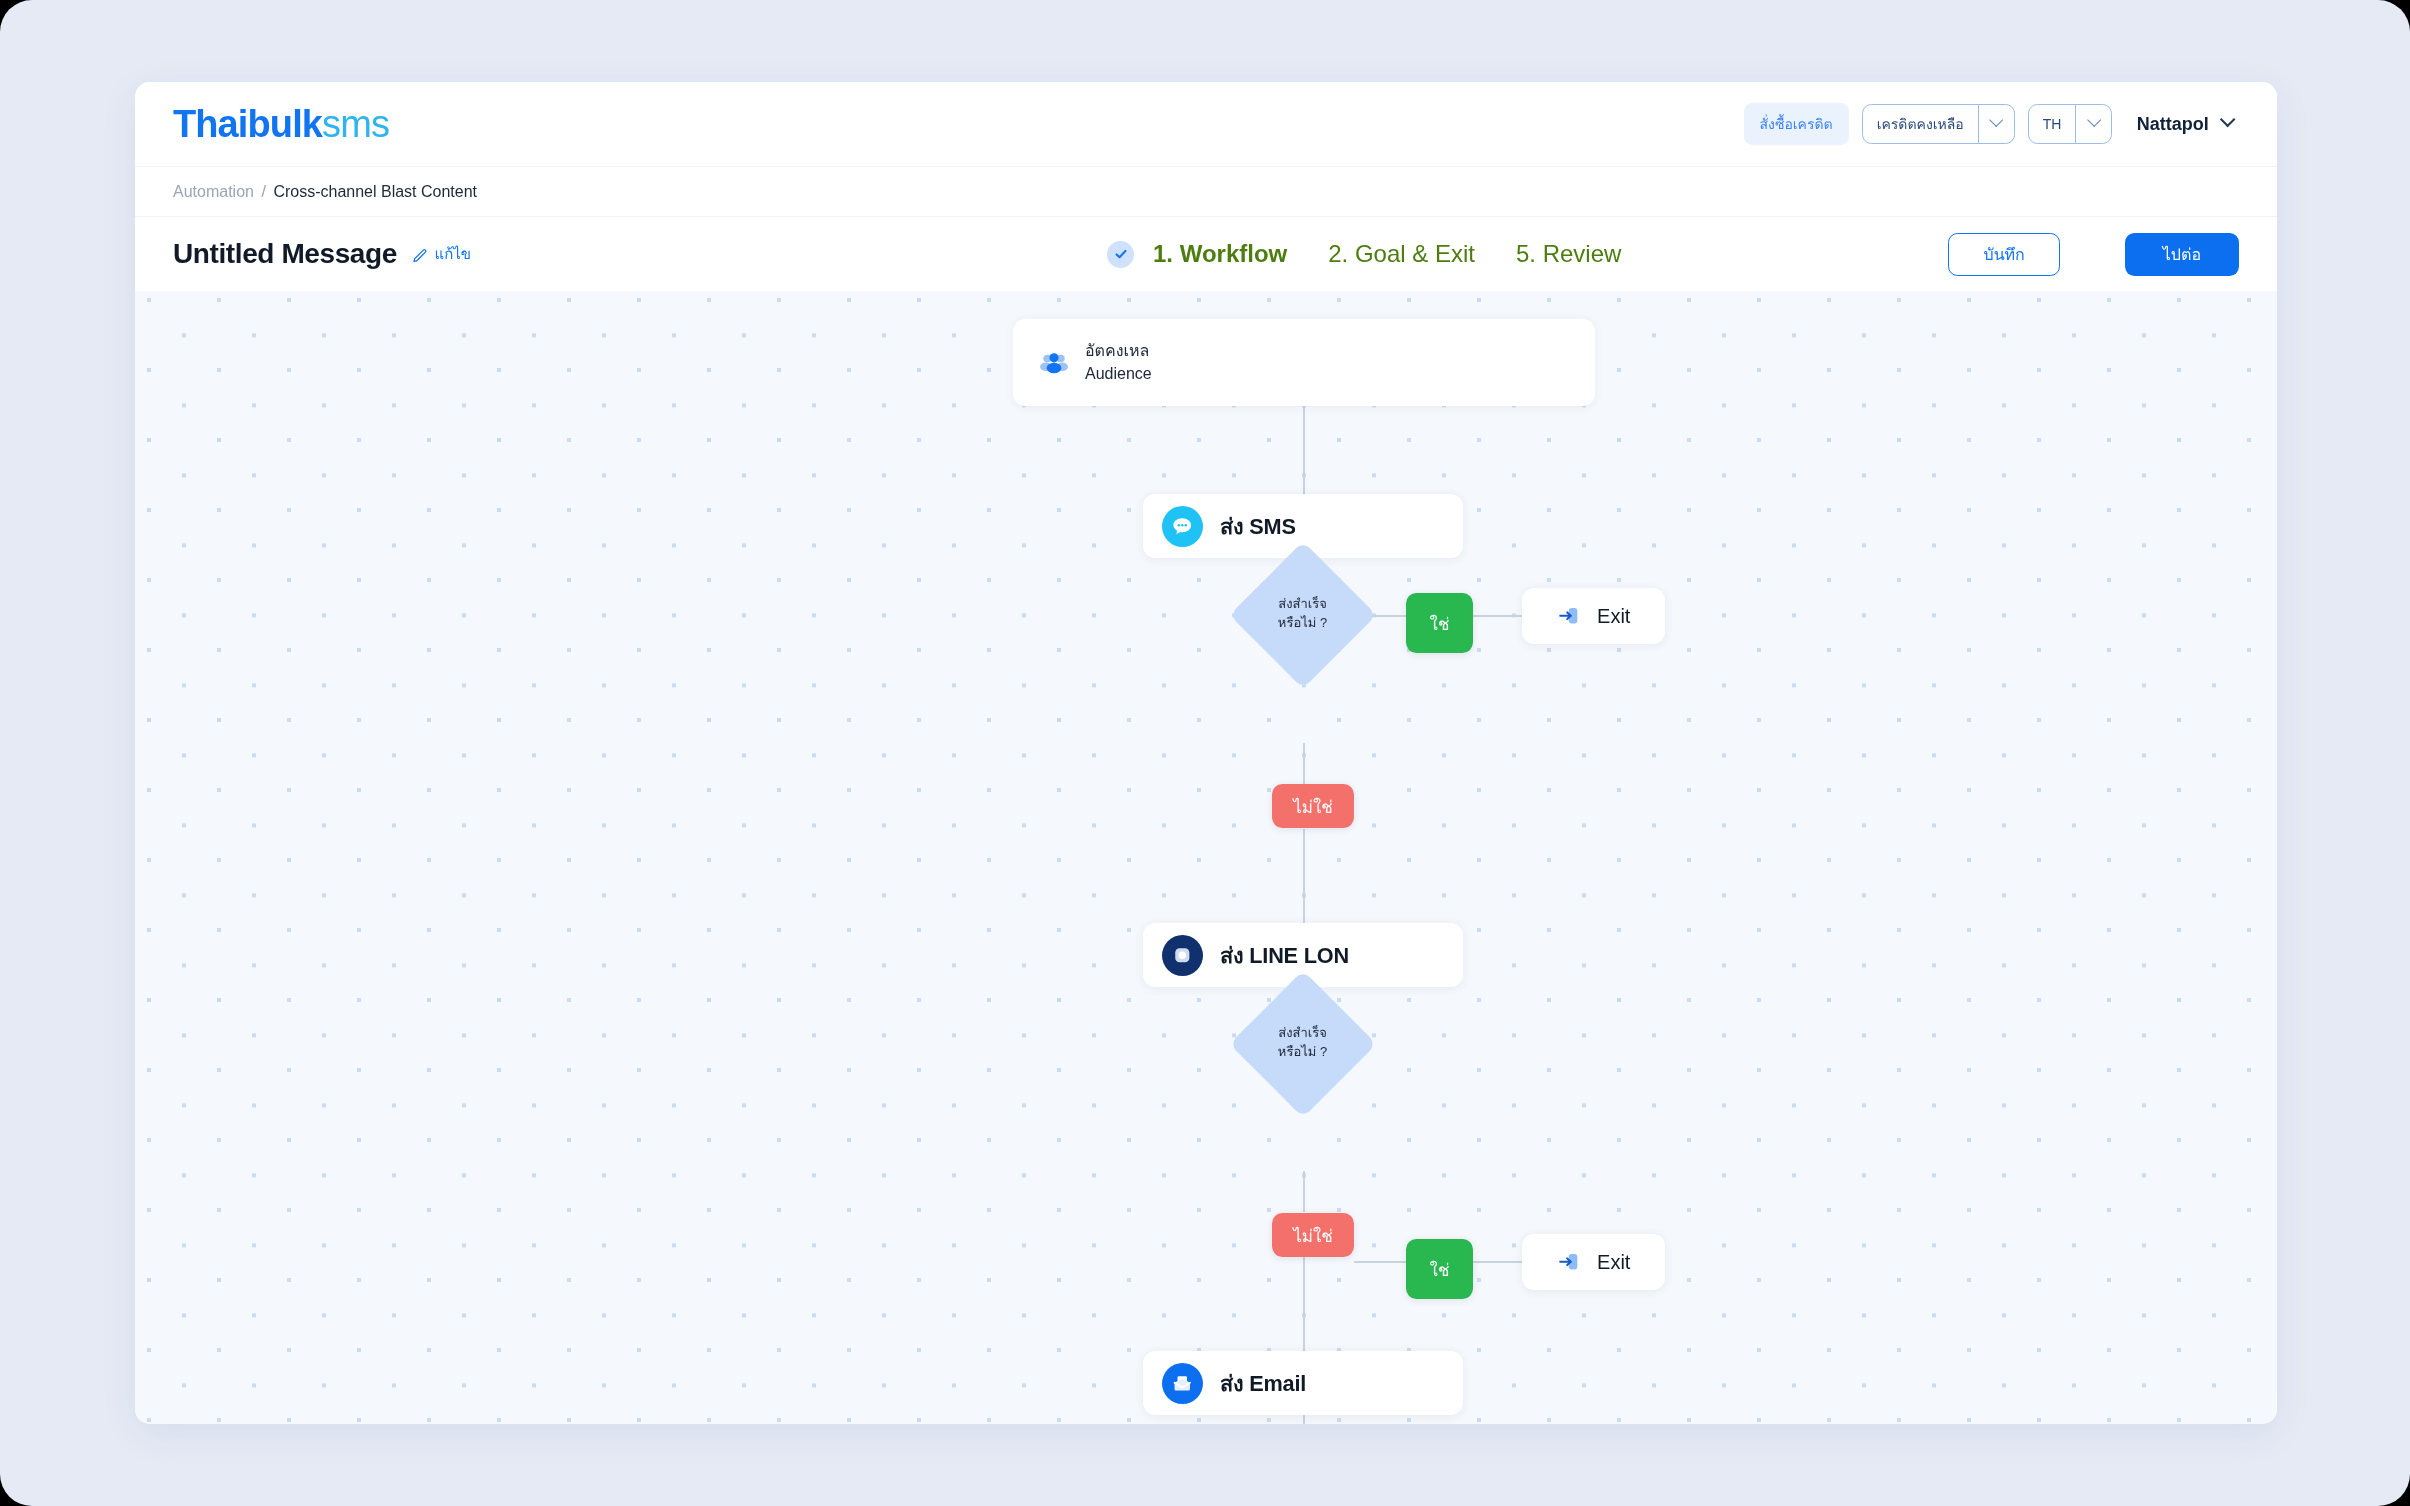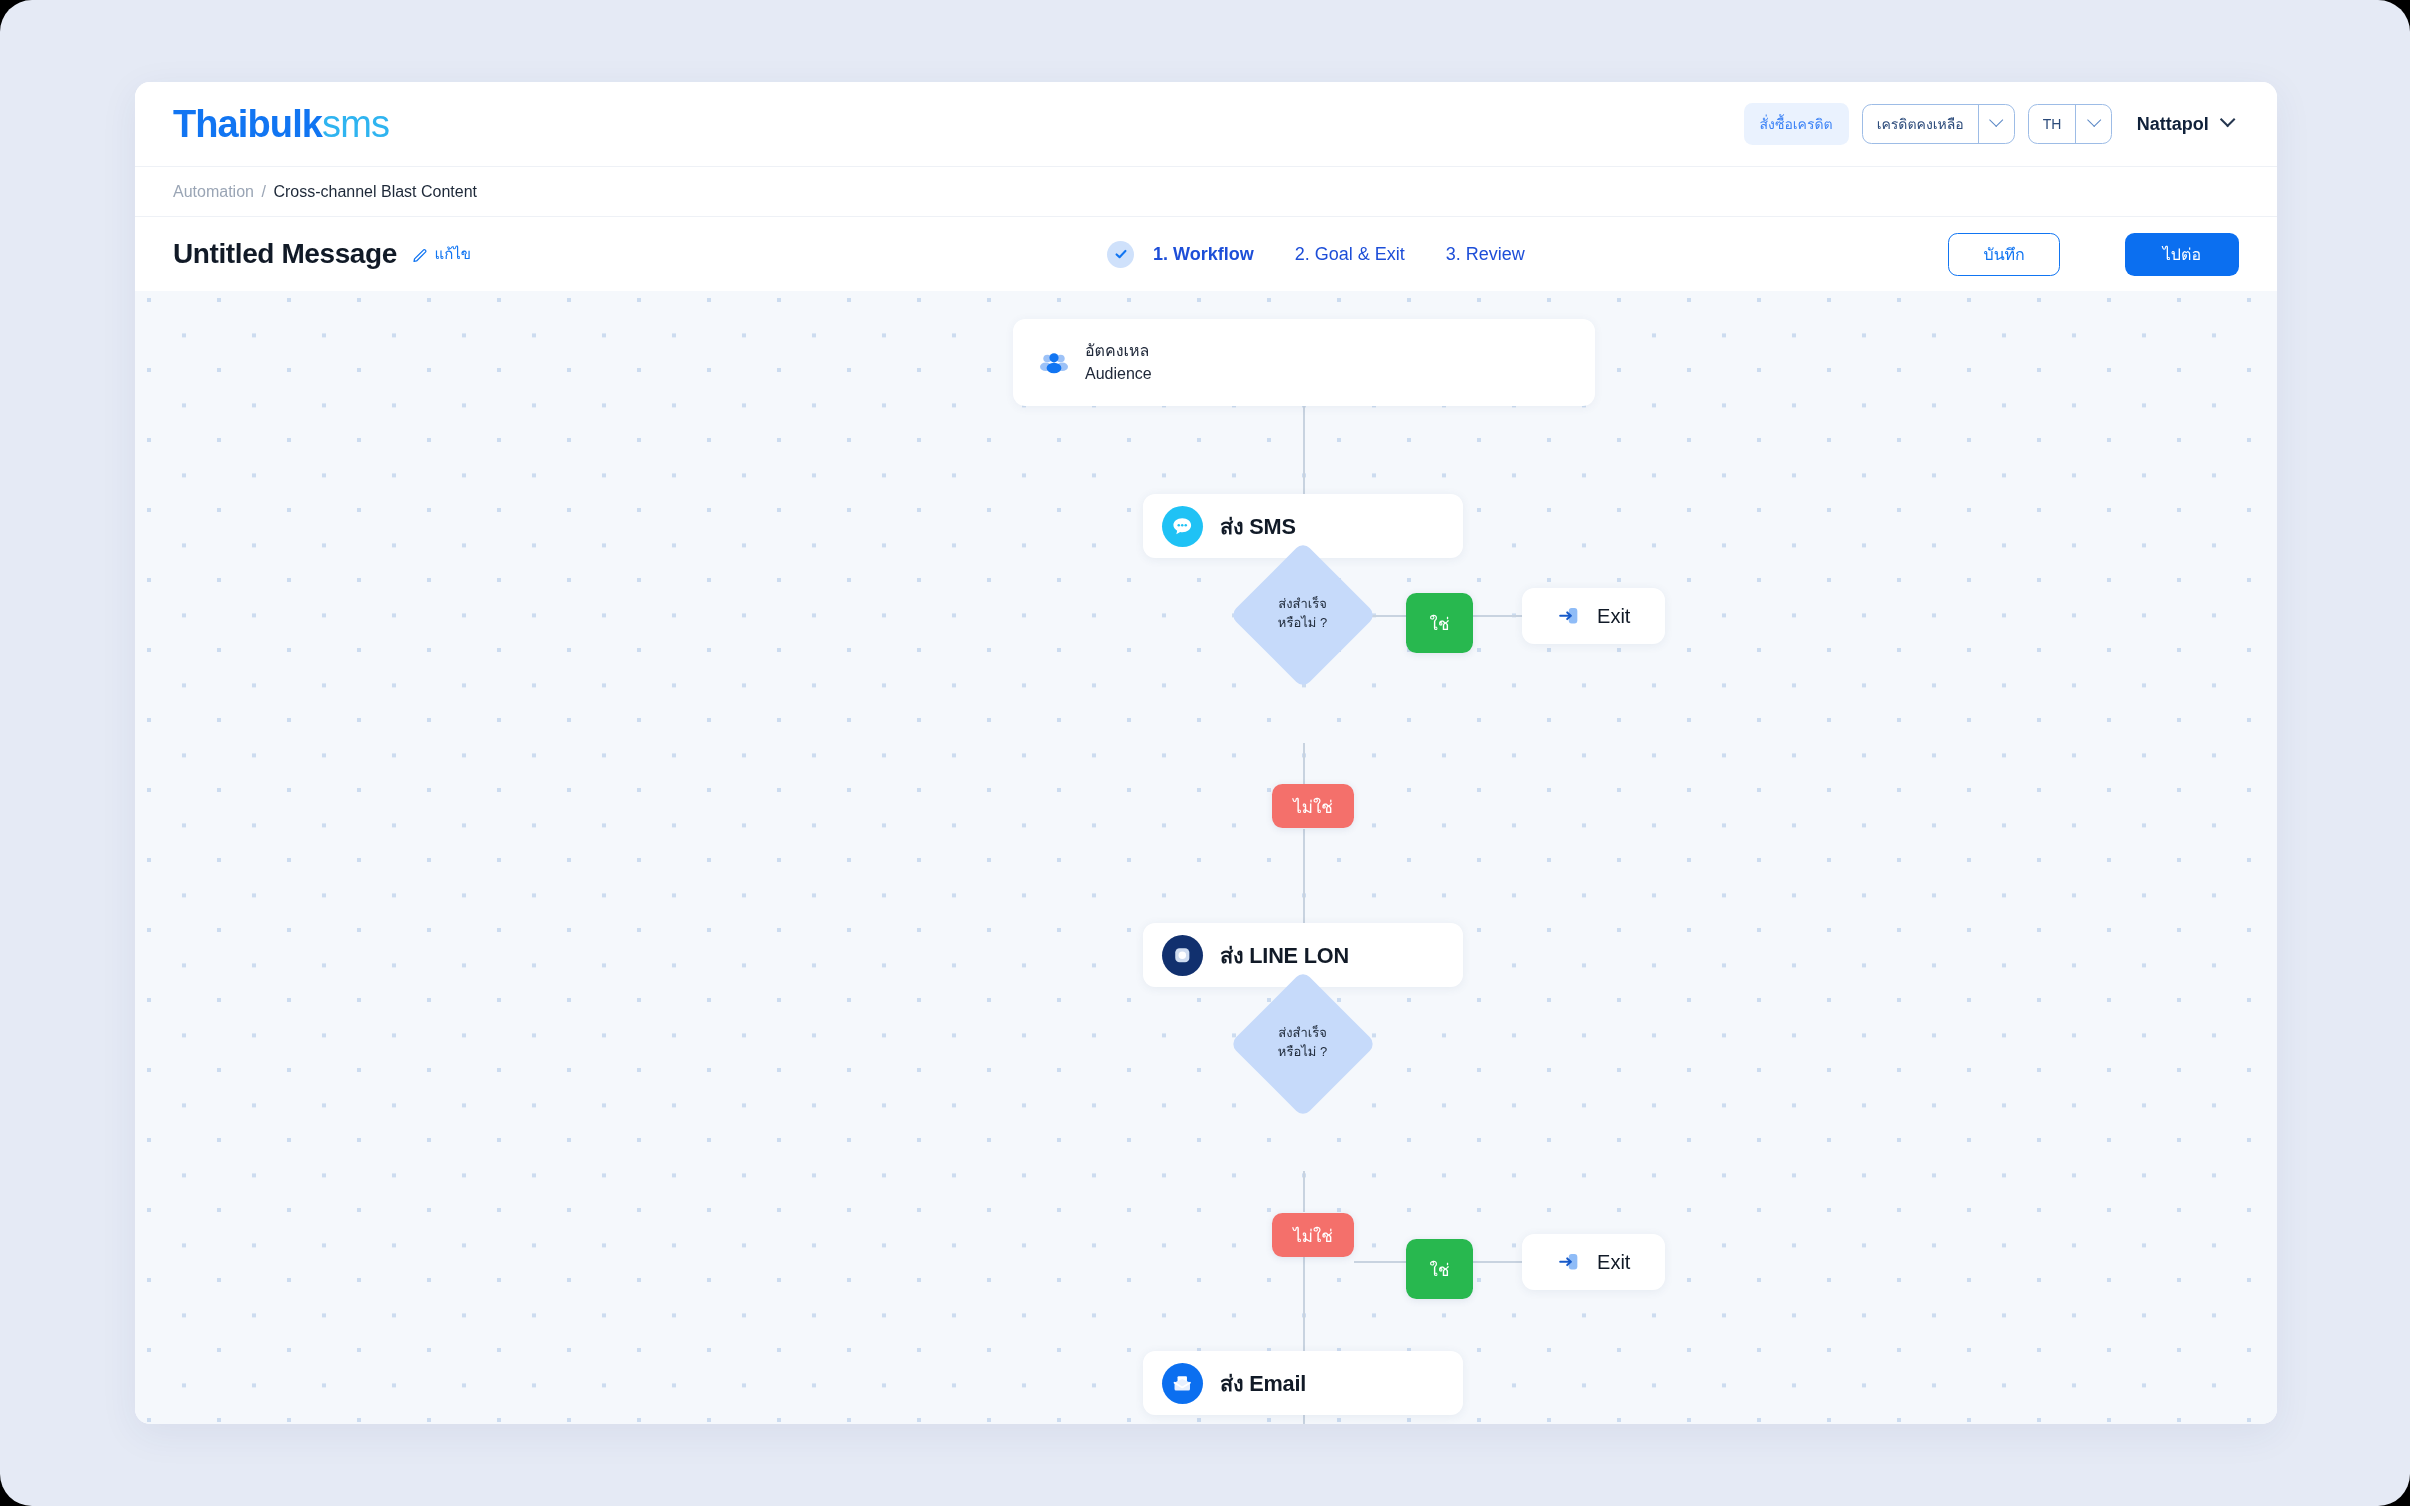--- a/index.html
+++ b/index.html
@@ -172,22 +172,22 @@
   .step-check {
     width: 27px; height: 27px;
     border-radius: 50%;
     background: #cfe1fb;
     display: flex;
     align-items: center;
     justify-content: center;
     margin-right: 19px;
   }
   .step {
-    font-size: 18px;
-    color: #1d4ed8;
+    font-size: 24px;
+    color: #4d7c0f;
     margin-right: 41px;
     white-space: nowrap;
     cursor: pointer;
   }
   .step.active { font-weight: 700; }
 
   .title-actions {
     margin-left: auto;
     display: flex;
     align-items: center;
@@ -403,21 +403,21 @@
     </span>
 
     <div class="steps">
       <span class="step-check">
         <svg width="16" height="16" viewBox="0 0 20 20">
           <path d="M4.5 10.5 L8.2 14 L15.5 6.2" fill="none" stroke="#1175f2" stroke-width="2.6" stroke-linecap="round" stroke-linejoin="round"></path>
         </svg>
       </span>
       <span class="step active">1. Workflow</span>
       <span class="step">2. Goal &amp; Exit</span>
-      <span class="step">3. Review</span>
+      <span class="step">5. Review</span>
     </div>
 
     <div class="title-actions">
       <button class="btn-outline">บันทึก</button>
       <button class="btn-primary">ไปต่อ</button>
     </div>
   </div>
 
   <div class="canvas">
 

